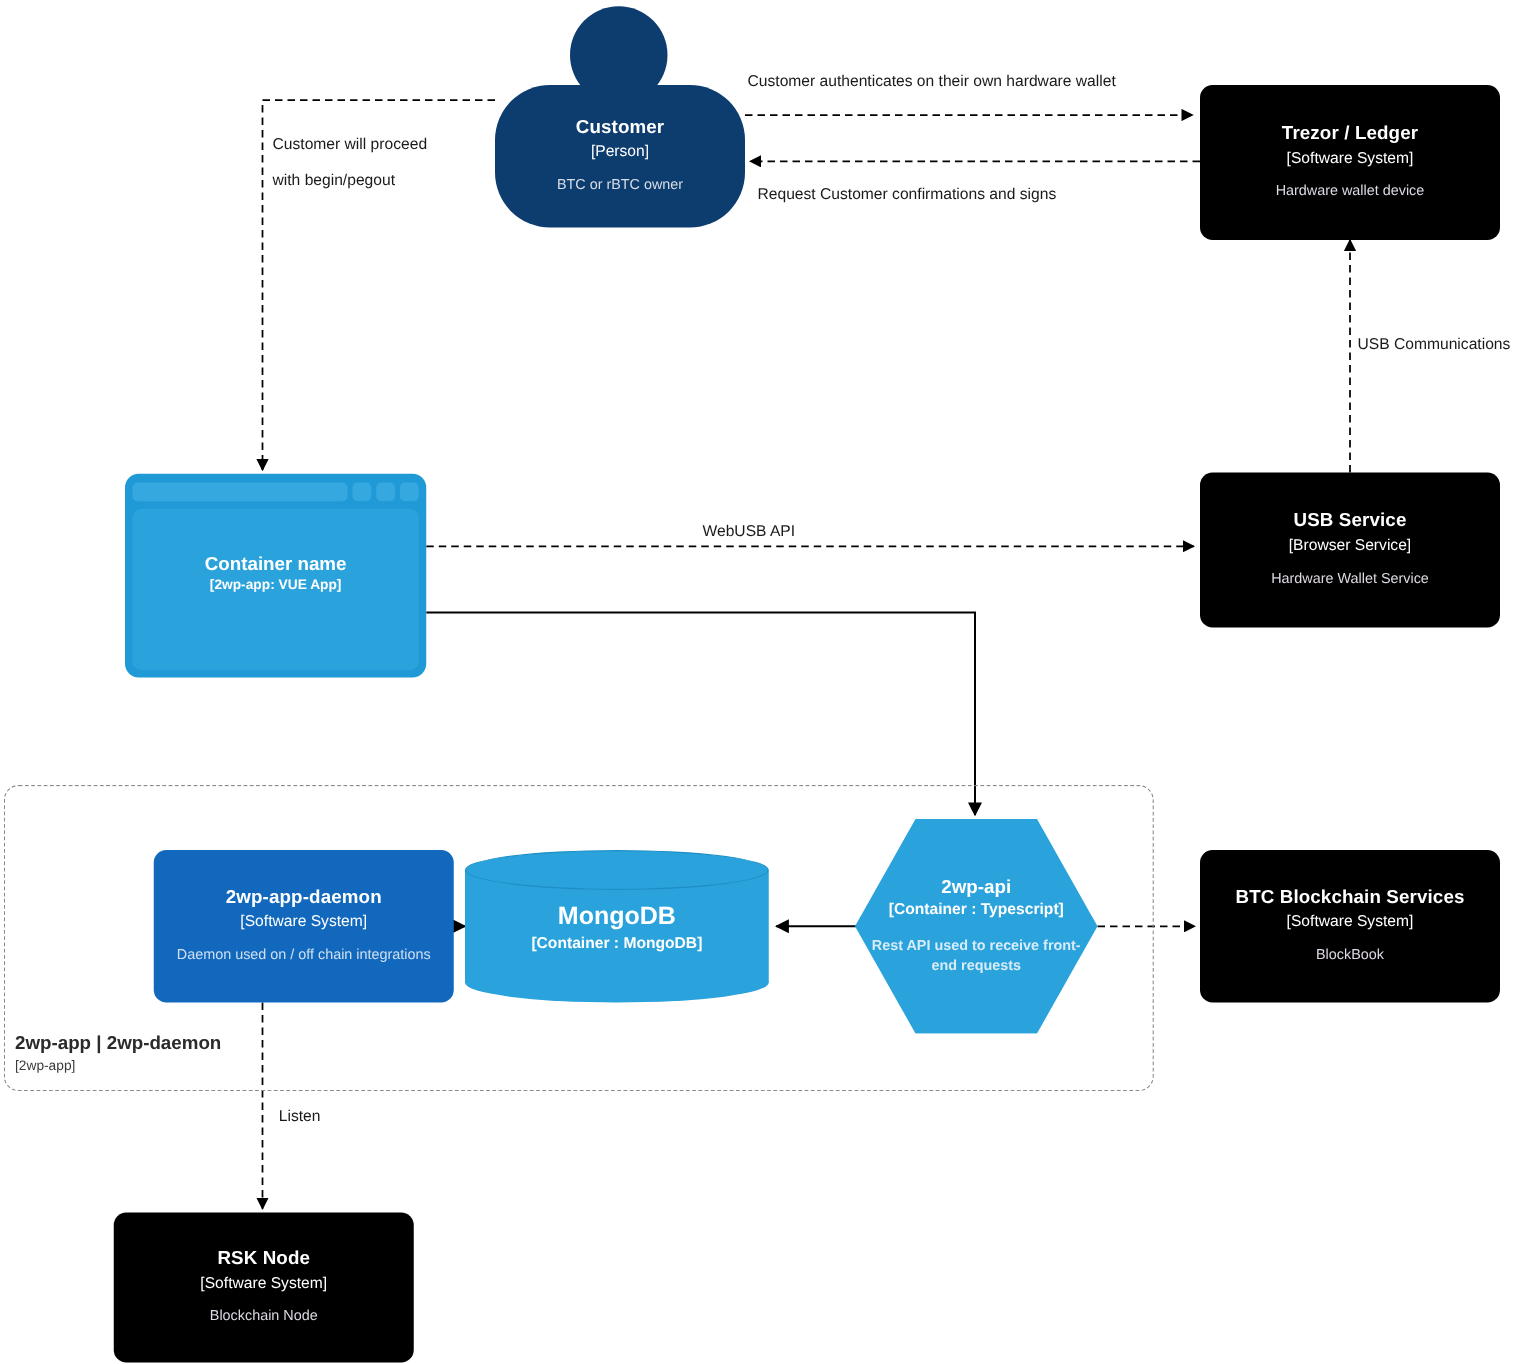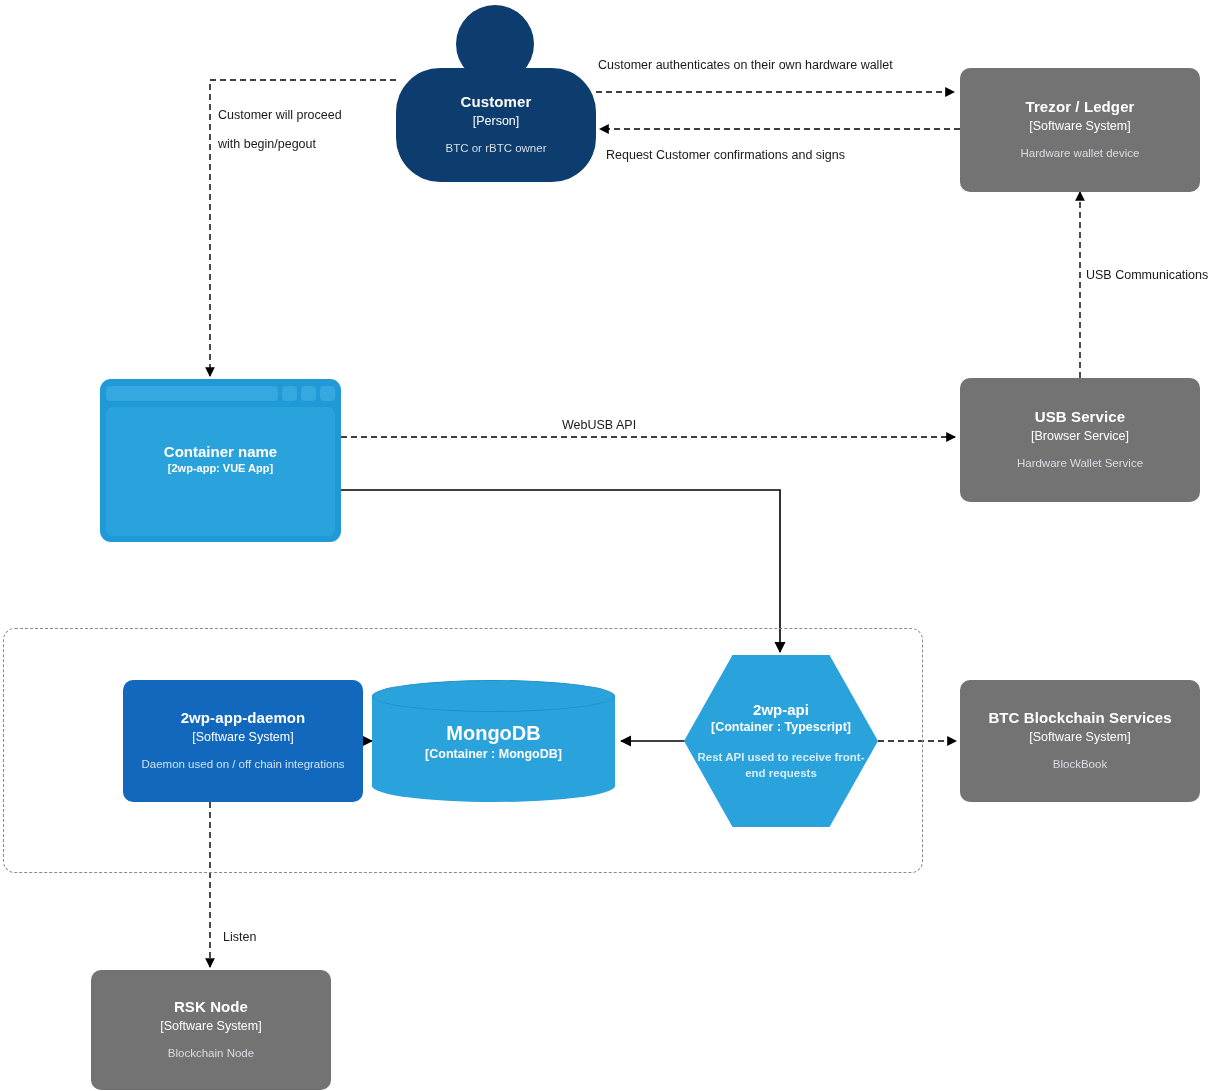--- a/index.html
+++ b/index.html
@@ -57,21 +57,21 @@
   }
   .person-body {
     position: absolute;
     background: #0d3c6e;
     border-radius: 44px;
   }
   .person-body .n-desc { color: #d7dee6; }
 
   
   .sys {
-    background: #737373;
+    background: #000000;
     border-radius: 10px;
   }
   .sys .n-desc { color: #ded9e4; }
 
   
   .sys-blue {
     background: #1168bd;
     border-radius: 10px;
   }
   .sys-blue .n-desc { color: #cfe0f0; }
@@ -280,23 +280,27 @@
   <div class="edge-label" style="left:218px; top:135px;">with begin/pegout</div>
 
   <div class="edge-label" style="left:598px; top:56px;">Customer authenticates on their own hardware wallet</div>
 
   <div class="edge-label" style="left:606px; top:146px;">Request Customer confirmations and signs</div>
 
   <div class="edge-label" style="left:1086px; top:266px;">USB Communications</div>
 
   <div class="edge-label" style="left:562px; top:416px;">WebUSB API</div>
 
-  <div class="edge-label" style="left:223px; top:928px;">Listen</div>
+  <div class="edge-label" style="left:223px; top:884px;">Listen</div>
 
   <div class="boundary" style="left:3px; top:628px; width:918px; height:243px;"></div>
+  <div class="boundary-label" style="left:12px; top:826px;">
+    <div class="b-name">2wp-app | 2wp-daemon</div>
+    <div class="b-type">[2wp-app]</div>
+  </div>
 
   <div class="person-head" style="left:456px; top:5px; width:78px; height:78px;"></div>
   <div class="node person-body" style="left:396px; top:68px; width:200px; height:114px;">
     <div class="n-title">Customer</div>
     <div class="n-type">[Person]</div>
     <div class="n-desc">BTC or rBTC owner</div>
   </div>
 
   <div class="node sys" style="left:960px; top:68px; width:240px; height:124px;">
     <div class="n-title">Trezor / Ledger</div>

